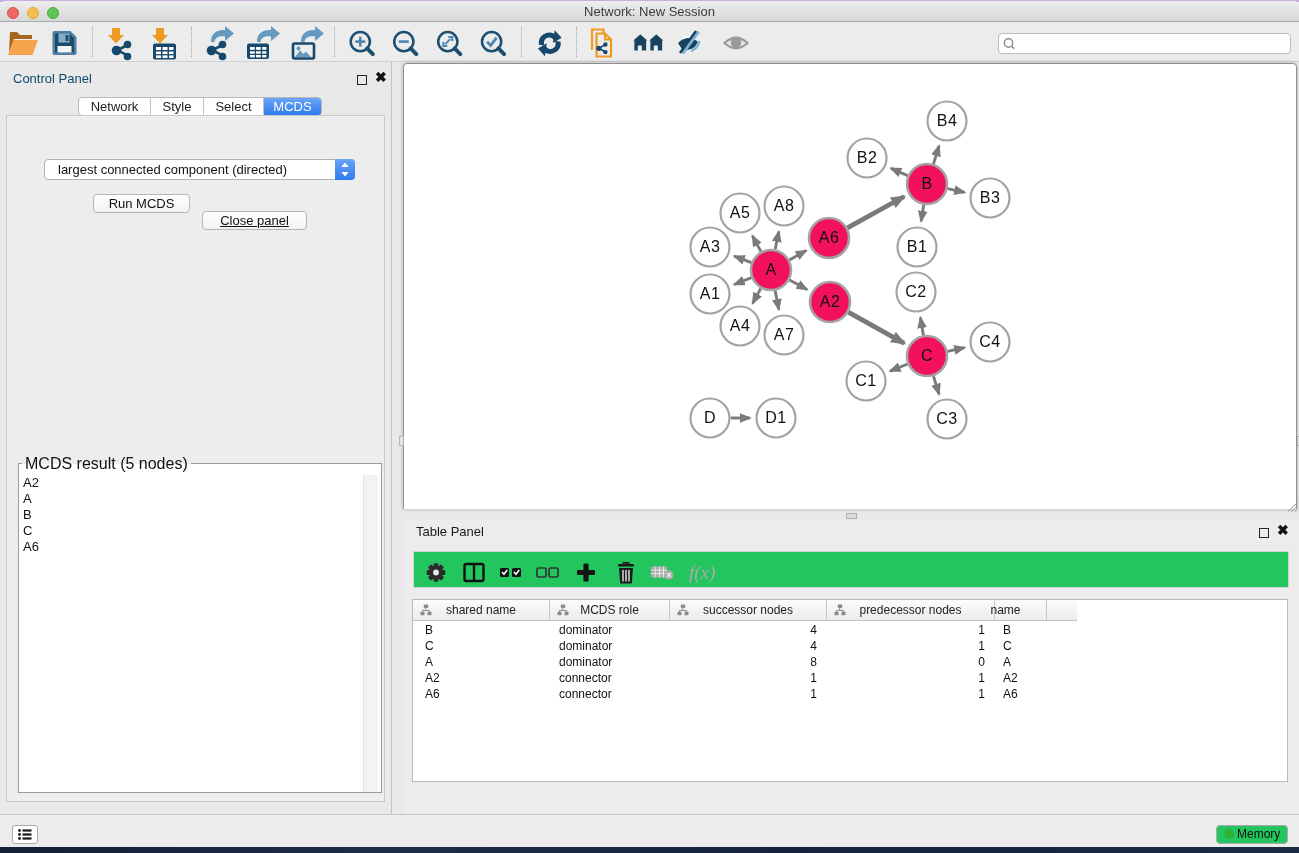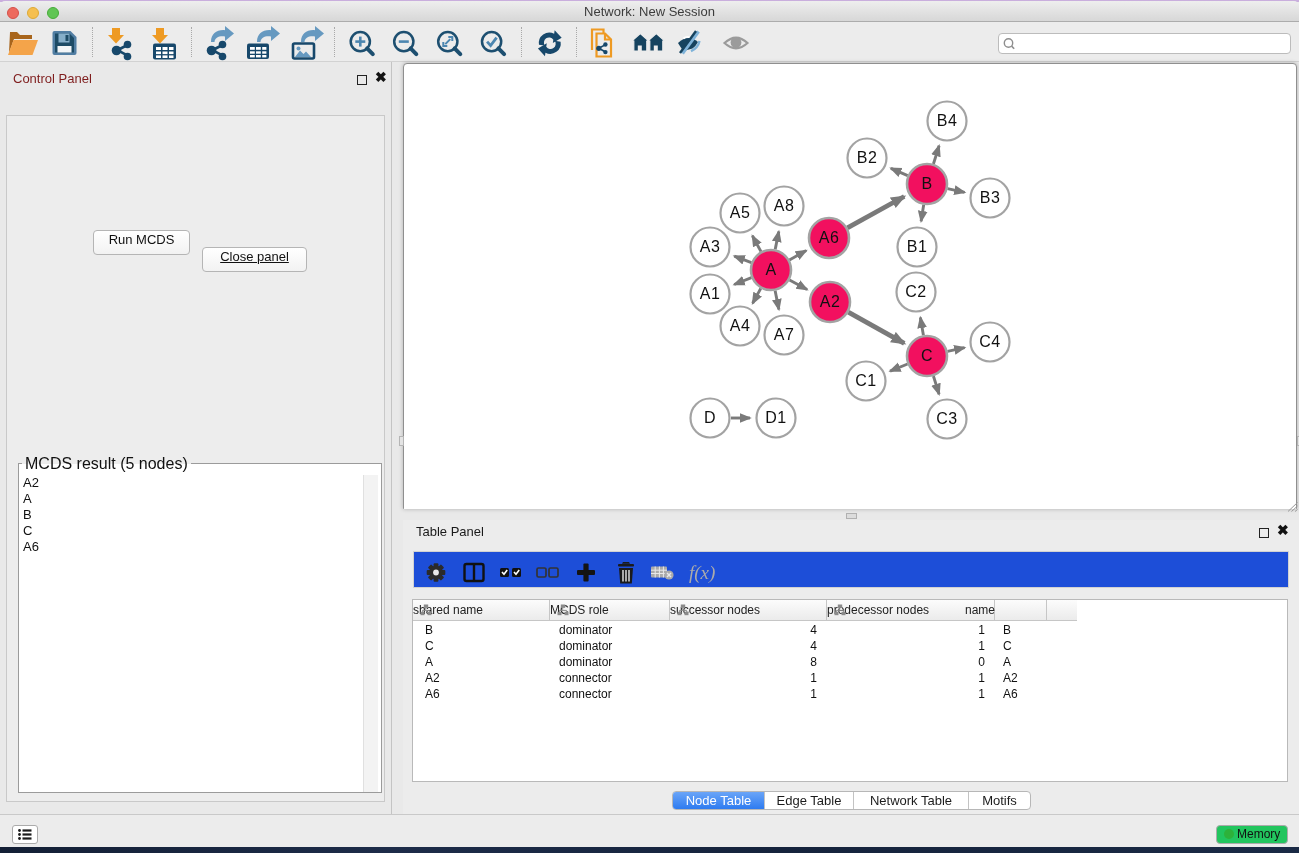--- a/index.html
+++ b/index.html
@@ -14,61 +14,61 @@
  font-size:13px;color:#3c3c3c;line-height:21px;}
 #toolbar{position:absolute;left:0;top:22px;width:1299px;height:40px;background:#ececec;
  border-bottom:1px solid #d2d2d2;}
 .sep{position:absolute;top:5px;height:30px;width:0;border-left:1px dotted #a9a9a9;}
 #searchbox{position:absolute;left:998px;top:11px;width:293px;height:21px;background:#fff;
  border:1px solid #bcbcbc;border-radius:4px;}
 #main{position:absolute;left:0;top:62px;width:1299px;height:752px;background:#e9e9e9;}
 
 #cpanel{position:absolute;left:0;top:0;width:392px;height:752px;background:#e9e9e9;
  border-right:1px solid #c4c4c4;}
-#cp-title{position:absolute;left:13px;top:9px;font-size:13px;color:#7f1d1d;}
+#cp-title{position:absolute;left:13px;top:9px;font-size:13px;color:#0c4a6e;}
 .tabbar{position:absolute;display:flex;height:19px;border:1px solid #b7b7b7;border-radius:4px;
  background:#fff;overflow:hidden;}
 .tab{font-size:13px;color:#1c1c1c;text-align:center;line-height:17px;border-right:1px solid #c3c3c3;}
 .tab:last-child{border-right:none;}
 .tab.sel{background:linear-gradient(#6aa5f8,#2e7bf0);color:#fff;}
 #cp-body{position:absolute;left:6px;top:53px;width:379px;height:687px;background:#ededed;
  border:1px solid #c9c9c9;}
 #opt-label{position:absolute;left:0;top:27px;width:100%;text-align:center;font-size:13px;color:#111;}
 #dropdown{position:absolute;left:37px;top:43px;width:311px;height:21px;background:#fff;
  border:1px solid #b2b2b2;border-radius:4px;font-size:13px;color:#111;line-height:19px;
  padding-left:13px;}
 #dd-btn{position:absolute;right:-1px;top:-1px;width:20px;height:21px;border-radius:0 4px 4px 0;
  background:linear-gradient(#6aa5f8,#2e7bf0);}
-.btn{position:absolute;height:25px;background:linear-gradient(#ffffff,#f2f2f2);border:1px solid #b5b5b5;
- border-radius:4px;font-size:13px;color:#111;text-align:center;line-height:17px;margin-top:36px;}
+.btn{position:absolute;height:19px;background:linear-gradient(#ffffff,#f2f2f2);border:1px solid #b5b5b5;
+ border-radius:4px;font-size:13px;color:#111;text-align:center;line-height:17px;}
 #fieldset{position:absolute;left:11px;top:347px;width:364px;height:330px;background:#fff;
  border:1px solid #9b9b9b;}
 #fs-legend{position:absolute;left:3px;top:-9px;padding:0 3px;font-size:16px;color:#111;line-height:17px;
  background:linear-gradient(#ededed 52%,#ffffff 52%);}
 #fs-list{position:absolute;left:4px;top:11px;font-size:13px;color:#111;line-height:16px;}
 #fs-scroll{position:absolute;right:3px;top:11px;width:15px;height:317px;background:#f3f3f3;
  border-left:1px solid #e0e0e0;}
 
 #netwin{position:absolute;left:403px;top:1px;width:894px;height:446px;background:#fff;
  border:1px solid #8f8f8f;border-radius:4px 4px 0 0;box-shadow:0 0 4px rgba(0,0,0,0.25);}
 #nw-titlebar{position:absolute;left:0;top:0;width:892px;height:21px;
  background:linear-gradient(#f0f0f0,#d6d6d6);border-bottom:1px solid #a3a3a3;border-radius:4px 4px 0 0;}
 #nw-title{position:absolute;width:100%;text-align:center;font-size:13px;color:#2c2c2c;line-height:21px;}
 #nw-canvas{position:absolute;left:0;top:22px;width:892px;height:423px;background:#fff;}
 
 #tpanel{position:absolute;left:403px;top:458px;width:896px;height:294px;background:#ececec;}
 #tp-title{position:absolute;left:13px;top:4px;font-size:13px;color:#1a1a1a;}
-#tp-toolbar{position:absolute;left:10px;top:31px;width:876px;height:37px;background:#1d4ed8;
+#tp-toolbar{position:absolute;left:10px;top:31px;width:876px;height:37px;background:#22c55e;
  border:1px solid #d2d2d2;}
 #tp-table{position:absolute;left:9px;top:79px;width:876px;height:183px;background:#fff;
  border:1px solid #b9b9b9;}
 #tp-header{position:absolute;left:0;top:0;height:21px;background:linear-gradient(#fcfcfc,#ebebeb);
  border-bottom:1px solid #c6c6c6;}
 .hcell{position:absolute;top:0;height:21px;border-right:1px solid #c6c6c6;font-size:12px;color:#222;
- text-align:left;line-height:21px;}
+ text-align:center;line-height:21px;}
 .hic{position:absolute;left:7px;top:4px;}
 .trow{position:absolute;font-size:12px;color:#111;height:16px;line-height:16px;}
 
 .wc-float{display:inline-block;width:10px;height:10px;border:1.5px solid #222;}
 .wc-x{font-size:14px;color:#111;font-weight:bold;}
 
 #statusbar{position:absolute;left:0;top:814px;width:1299px;height:33px;background:#ececec;
  border-top:1px solid #c9c9c9;}
 #sb-btn{position:absolute;left:12px;top:10px;width:26px;height:19px;background:#fff;
  border:1px solid #ababab;border-radius:3px;}
@@ -248,21 +248,35 @@
     <circle cx="9.5" cy="9" r="4.2" fill="none" stroke="#8e8e8e" stroke-width="1.4"></circle>
     <line x1="12.6" y1="12.1" x2="15.2" y2="14.7" stroke="#8e8e8e" stroke-width="1.6"></line>
   </svg>
     </div>
 </div>
 <div id="main">
   <div id="cpanel">
     <div id="cp-title">Control Panel</div>
     <div class="abs" style="left:357px;top:9px;"><span class="wc-float"></span></div>
     <div class="abs" style="left:375px;top:6px;"><span class="wc-x">✖</span></div>
+    <div class="tabbar" style="left:78px;top:35px;">
+      <div class="tab" style="width:72px;">Network</div>
+      <div class="tab" style="width:53px;">Style</div>
+      <div class="tab" style="width:60px;">Select</div>
+      <div class="tab sel" style="width:57px;">MCDS</div>
+    </div>
     <div id="cp-body">
+      <div id="dropdown">largest connected component (directed)
+        <div id="dd-btn">
+            <svg width="20" height="21" viewBox="0 0 20 21">
+<path d="M10,3.5 L13.6,8 L6.4,8 Z" fill="#fff"></path>
+<path d="M10,17.5 L13.6,13 L6.4,13 Z" fill="#fff"></path>
+</svg>
+          </div>
+      </div>
       <div class="btn" style="left:86px;top:78px;width:97px;">Run MCDS</div>
       <div class="btn" style="left:195px;top:95px;width:105px;text-decoration:underline;">Close panel</div>
       <div id="fieldset">
         <div id="fs-legend"><span>MCDS result (5 nodes)</span></div>
         <div id="fs-list">A2<br>A<br>B<br>C<br>A6</div>
         <div id="fs-scroll"></div>
       </div>
     </div>
   </div>
   <div id="netwin">
@@ -472,26 +486,20 @@
 <div class="trow" style="left:146px;top:70px;">connector</div>
 <div class="trow" style="left:257px;top:70px;width:147px;text-align:right;">1</div>
 <div class="trow" style="left:414px;top:70px;width:158px;text-align:right;">1</div>
 <div class="trow" style="left:590px;top:70px;">A2</div>
 <div class="trow" style="left:12px;top:86px;">A6</div>
 <div class="trow" style="left:146px;top:86px;">connector</div>
 <div class="trow" style="left:257px;top:86px;width:147px;text-align:right;">1</div>
 <div class="trow" style="left:414px;top:86px;width:158px;text-align:right;">1</div>
 <div class="trow" style="left:590px;top:86px;">A6</div>
     </div>
-    <div class="tabbar" style="left:269px;top:271px;">
-      <div class="tab sel" style="width:92px;">Node Table</div>
-      <div class="tab" style="width:89px;">Edge Table</div>
-      <div class="tab" style="width:115px;">Network Table</div>
-      <div class="tab" style="width:61px;">Motifs</div>
-    </div>
   </div>
 </div>
 <div id="statusbar">
   <div id="sb-btn">
       <svg width="24" height="17" viewBox="0 0 24 17">
 <g fill="#1a1a1a">
           <circle cx="6.5" cy="4.5" r="1.4"></circle>
           <circle cx="6.5" cy="8.5" r="1.4"></circle>
           <circle cx="6.5" cy="12.5" r="1.4"></circle>
 <rect x="9.5" y="3.4" width="9" height="2.2"></rect>

